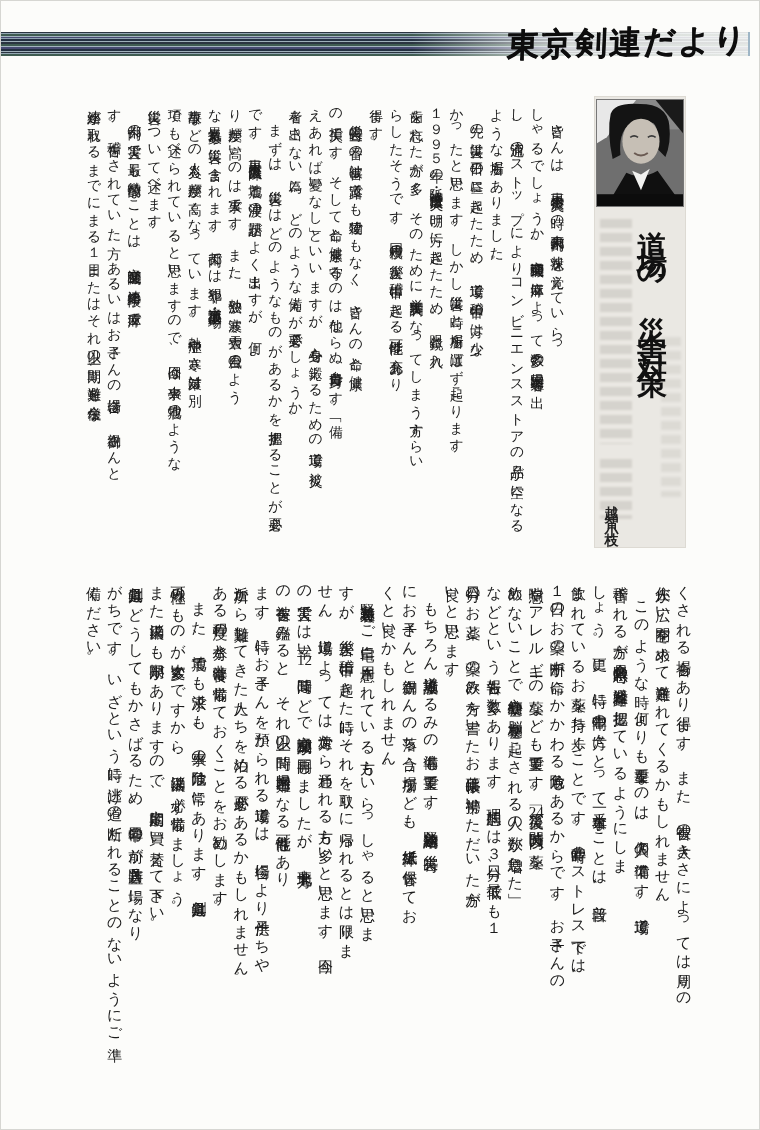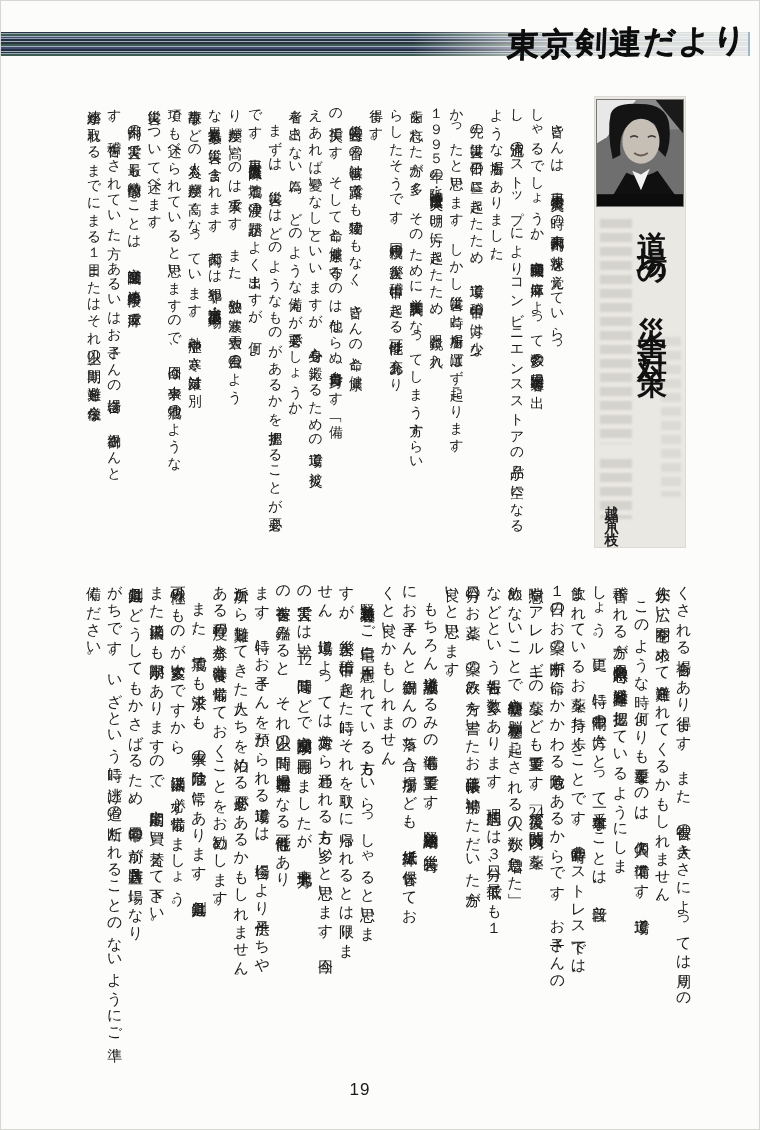--- a/index.html
+++ b/index.html
@@ -176,14 +176,13 @@
       <div class="vcol">近所から避難してきた人たちを泊める必要があるかもしれません。</div>
       <div class="vcol">ある程度の水分と非常食は常備しておくことをお勧めします。</div>
       <div class="vcol">　また、地震でも洪水でも、火事の危険は常にあります。剣道具は</div>
       <div class="vcol">可燃性のものが大変多いですから、消火器は必ず常備しましょう。</div>
       <div class="vcol">また消火器にも期限がありますので、定期的に買い替えて下さい。</div>
       <div class="vcol">剣道具はどうしてもかさばるため、非常口の前が防具置き場になり</div>
       <div class="vcol">がちです。いざという時に逃げ道の断たれることのないようにご準</div>
       <div class="vcol">備ください。</div>
     </div>
 
-  <div class="page-number">19</div>
 </div>
 
 </body></html>

